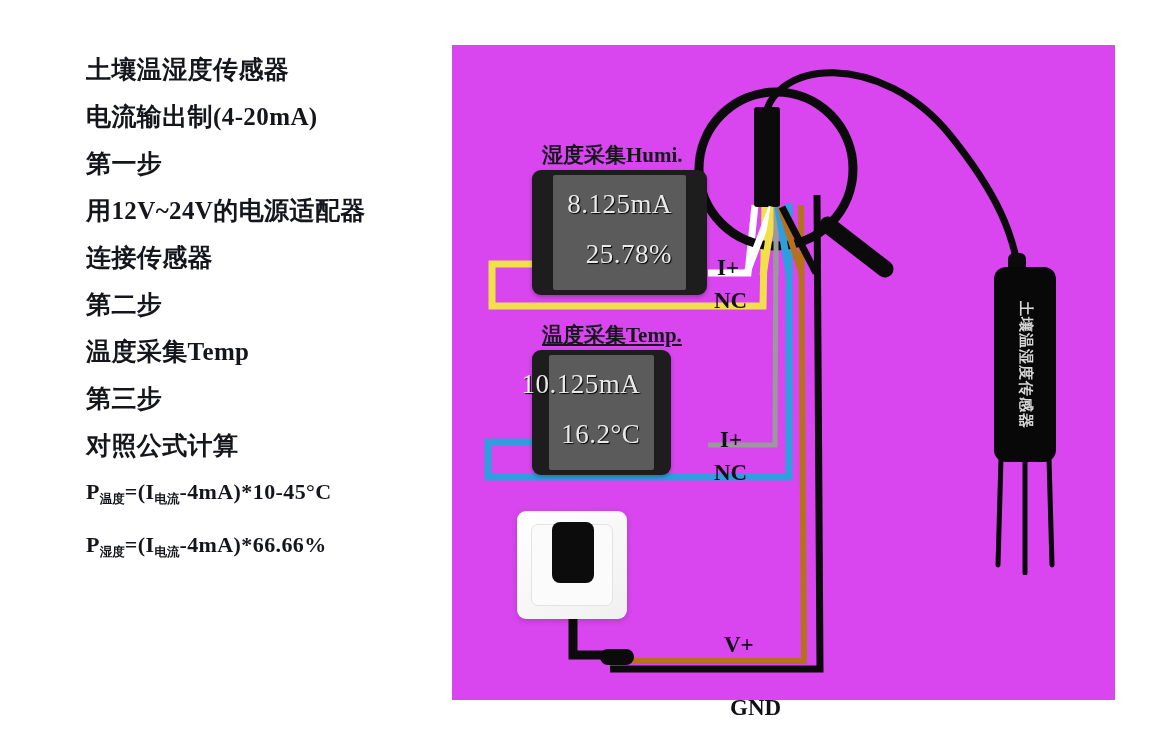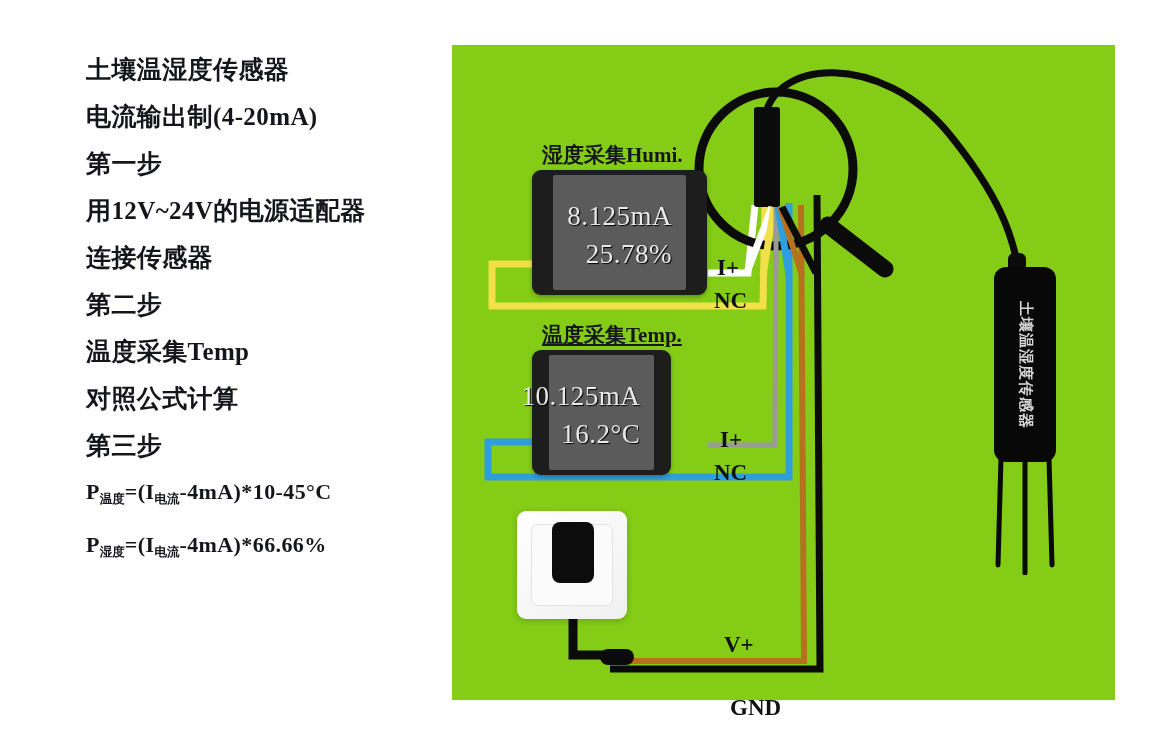--- a/index.html
+++ b/index.html
@@ -9,32 +9,32 @@
   
   #instructions{position:absolute;left:86px;top:46px;width:340px;}
   .line{color:#15161b;font-weight:700;letter-spacing:.4px;
         font-family:"Liberation Serif","DejaVu Serif",serif;}
   .l-big{font-size:25px;line-height:47px;white-space:nowrap;}
   .formula{font-size:22px;line-height:46px;white-space:nowrap;}
   .formula sub{font-size:12.5px;font-weight:700;vertical-align:-4px;letter-spacing:0;text-align:right;}
 
   
   #panel{position:absolute;left:452px;top:45px;width:663px;height:655px;
-         background:#84cc16;}
+         background:#d946ef;}
   #panel svg{position:absolute;left:0;top:0;}
 
   
   .meter{position:absolute;border-radius:9px;background:#1d1d1d;
          box-shadow:0 2px 4px rgba(0,0,0,.28);}
   .meter .screen{position:absolute;left:12%;top:5px;right:12%;bottom:5px;
                  background:#5b5b5b;border-radius:2px;}
   .meter .val{position:absolute;right:14px;color:#e9e9e9;
               font-family:"Liberation Serif","DejaVu Serif",serif;
               font-size:27px;text-shadow:1px 1px 1px #000;letter-spacing:.5px;}
-  .meter .v1{top:26px;text-align:center;}
+  .meter .v1{top:14px;text-align:center;}
   .meter .v2{bottom:20px;}
   .meter-cap{position:absolute;color:#16171c;font-weight:700;font-size:21px;
              white-space:nowrap;font-family:"Liberation Serif","DejaVu Serif",serif;}
 
   #meter-humi{left:80px;top:125px;width:175px;height:125px;}
   #meter-temp{left:80px;top:305px;width:139px;height:125px;}
   #cap-humi{left:90px;top:96px;}
   #cap-temp{left:90px;top:276px;text-decoration:underline;}
 
   
@@ -68,22 +68,22 @@
 <body>
 
 <div id="instructions">
   <div class="line l-big">土壤温湿度传感器</div>
   <div class="line l-big">电流输出制(4-20mA)</div>
   <div class="line l-big">第一步</div>
   <div class="line l-big">用12V~24V的电源适配器</div>
   <div class="line l-big">连接传感器</div>
   <div class="line l-big">第二步</div>
   <div class="line l-big">温度采集Temp</div>
+  <div class="line l-big">第三步</div>
   <div class="line l-big">对照公式计算</div>
-  <div class="line l-big">第三步</div>
 
   <div class="line formula">
     <span>P</span><sub>温度</sub><span>=(</span><span>I</span><sub>电流</sub><span>-4mA)*10-45°C</span>
   </div>
 
   <div class="line formula">
     <span>P</span><sub>湿度</sub><span>=(</span><span>I</span><sub>电流</sub><span>-4mA)*66.66%</span>
   </div>
 </div>
 

